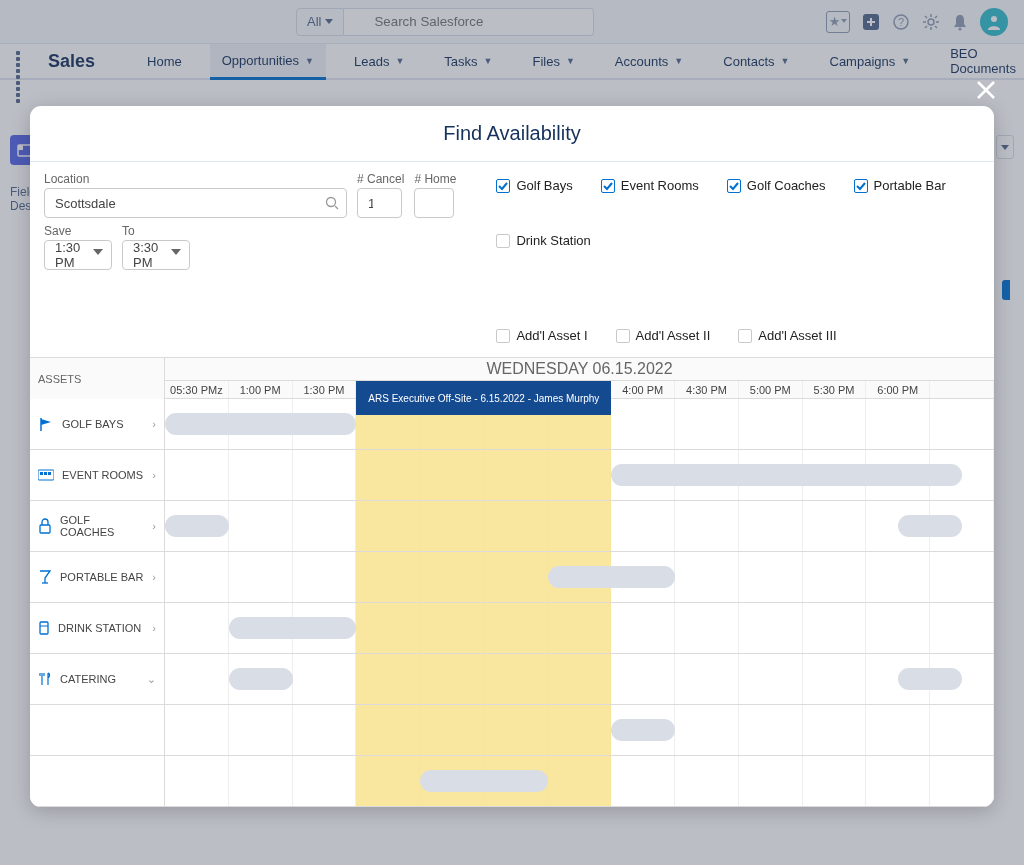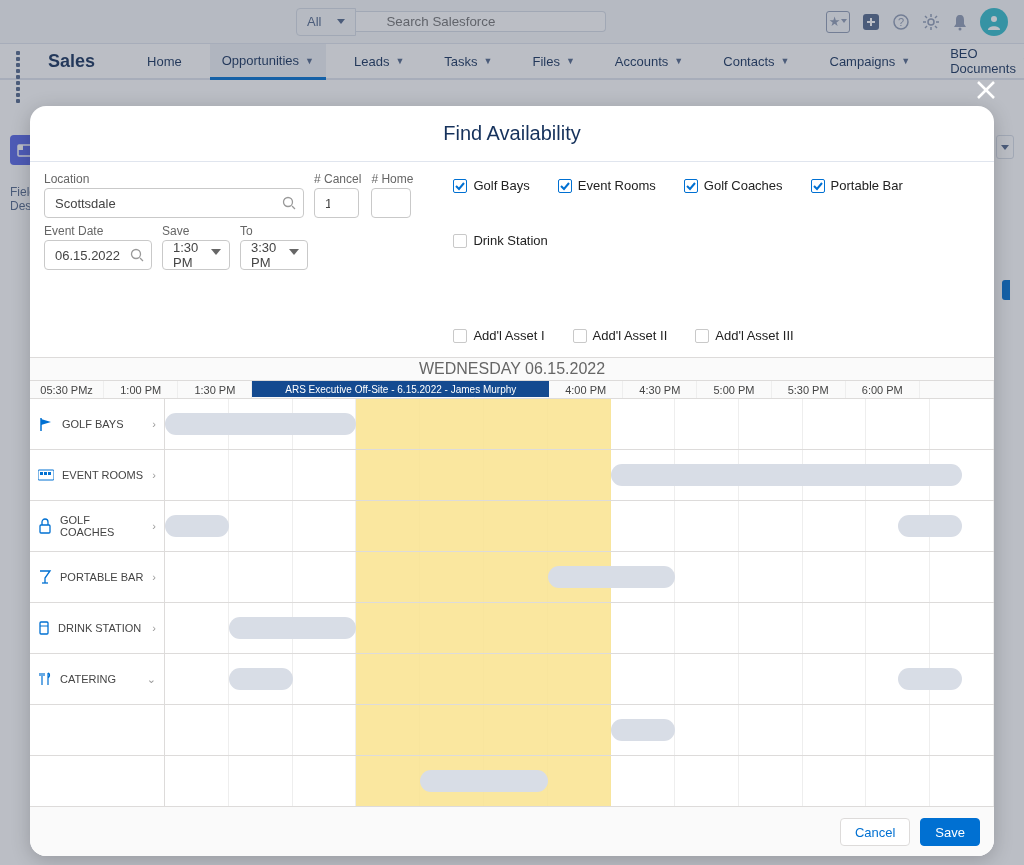--- a/index.html
+++ b/index.html
@@ -1,22 +1,22 @@
 <!DOCTYPE html>
 <html><head>
 <meta charset="utf-8">
 <style>
   * { box-sizing: border-box; margin: 0; padding: 0; }
   html, body { width: 1024px; height: 865px; font-family: "Salesforce Sans", Arial, sans-serif; font-size: 13px; color: #16325c; background: #fff; overflow: hidden; }
 
   
   .global-header { height: 44px; background: #f7f9fb; border-bottom: 1px solid #e0e5ee; display: flex; align-items: center; padding: 0 16px; position: relative; z-index: 1; }
   .gh-search { margin-left: 280px; display: flex; align-items: center; }
-  .gh-search .all { height: 28px; padding: 0 10px; border: 1px solid #d8dde6; border-radius: 4px 0 0 4px; background: #f7f9fb; display: flex; align-items: center; gap: 16px; color: #54698d; }
-  .gh-search input { height: 21px; width: 250px; border: 1px solid #d8dde6; border-left: none; border-radius: 0 4px 4px 0; padding: 0 10px 0 30px; background: #fff; color: #54698d; position: relative; }
+  .gh-search .all { height: 28px; padding: 0 10px; border: 1px solid #d8dde6; border-radius: 4px 0 0 4px; background: #f7f9fb; display: flex; align-items: center; gap: 4px; color: #54698d; }
+  .gh-search input { height: 28px; width: 250px; border: 1px solid #d8dde6; border-left: none; border-radius: 0 4px 4px 0; padding: 0 10px 0 30px; background: #fff; color: #54698d; position: relative; }
   .gh-search .search-wrap { position: relative; }
   .gh-search .search-wrap svg { position: absolute; left: 8px; top: 6px; }
   .gh-right { margin-left: auto; display: flex; align-items: center; gap: 12px; color: #919db5; }
   .gh-right .box { width: 24px; height: 22px; border: 1px solid #919db5; border-radius: 3px; display: flex; align-items: center; justify-content: center; }
   .gh-right .avatar { width: 28px; height: 28px; border-radius: 50%; background: #34becd; display: flex; align-items: center; justify-content: center; }
 
   .nav-bar { height: 36px; background: #fff; border-bottom: 2px solid #e0e5ee; display: flex; align-items: center; gap: 16px; padding: 0 16px; position: relative; z-index: 1; }
   .nav-waffle { width: 20px; height: 20px; margin-right: 12px; display:flex; flex-wrap: wrap; gap:2px; }
   .nav-waffle span { width:4px; height:4px; background:#54698d; border-radius:1px; }
   .nav-app { font-size: 18px; font-weight: 700; margin-right: 24px; }
@@ -27,31 +27,31 @@
   
   .bg-fragment { position:absolute; color:#54698d; font-size:12px; }
   .bg-left { left:10px; top:135px; width:30px; }
   .bg-left .icon { width:30px;height:30px;background:#5867e8;border-radius:4px; display:flex;align-items:center;justify-content:center; margin-bottom:20px; }
   .bg-right-drop { position:absolute; right:10px; top:135px; width:18px; height:24px; border:1px solid #d8dde6; border-radius:3px; background:#fff; display:flex; align-items:center; justify-content:center; }
 
   
   .overlay { position:absolute; inset:0; background:rgba(60,70,90,0.35); z-index:10; }
   .close-x { position:absolute; top:80px; right:28px; z-index:30; cursor:pointer; }
 
-  .modal { position:absolute; left:30px; top:106px; right:30px; background:#fff; border-radius:16px; z-index:20; box-shadow:0 4px 20px rgba(0,0,0,0.2); display:flex; flex-direction:column; overflow:hidden; }
+  .modal { position:absolute; left:30px; top:106px; right:30px; background:#fff; border-radius:11px; z-index:20; box-shadow:0 4px 20px rgba(0,0,0,0.2); display:flex; flex-direction:column; overflow:hidden; }
 
   .modal-title { text-align:center; font-size:20px; color:#16325c; padding:16px; border-bottom:1px solid #e0e5ee; }
 
   .modal-filters { display:flex; padding:10px 22px 14px 14px; gap:40px; }
   .filters-left { }
   .field-label { font-size:12px; color:#666; margin-bottom:2px; }
   .row-fields { display:flex; gap:10px; margin-top:6px; }
   .field .input-wrap { position:relative; }
   .field input, .field .select { height:30px; border:1px solid #c9c9c9; border-radius:4px; padding:0 28px 0 10px; font-size:13px; color:#444; background:#fff; }
-  .loc input { width:260px; }
+  .loc input { width:303px; }
   .guests input { width:45px; }
   .bays input { width:35px; }
   .date input { width:108px; }
   .from .select, .to .select { width:68px; display:inline-flex; align-items:center; position:relative; }
   .field svg.trail { position:absolute; right:8px; top:8px; pointer-events:none; }
 
   .filters-right { flex:1; padding-top:6px; }
   .check-row { display:flex; flex-wrap:wrap; gap:40px 28px; }
   .chk { display:flex; align-items:center; gap:6px; font-size:13px; color:#222; }
   .chk .box { width:14px; height:14px; border:1px solid #c9c9c9; border-radius:2px; display:flex; align-items:center; justify-content:center; }
@@ -66,21 +66,21 @@
   .time-col { flex:1; display:flex; align-items:center; justify-content:center; border-right:1px solid #eee; background:#fafafa; position:relative; }
 
   .grid-body { position:relative; }
   .grid-row { display:flex; height:51px; border-bottom:1px solid #dddbda; position:relative; }
   .row-label { width:135px; display:flex; align-items:center; gap:8px; padding:0 8px; font-size:11px; color:#444; background:#fff; border-right:1px solid #dddbda; z-index:2; position:relative; }
   .row-label .chev { margin-left:auto; color:#999; font-size:11px; }
   .row-cells { flex:1; display:flex; position:relative; }
   .row-cell { flex:1; border-right:1px solid #eee; }
 
   .event-chip { position:absolute; height:22px; background:#d8dde6; border-radius:11px; top:14px; z-index:3; }
-  .head-chip { position:absolute; height:16px; background:#144a90; color:#fff; font-size:10px; top:0; border-radius:0; z-index:5; display:flex; align-items:center; justify-content:center; padding:0 6px; white-space:nowrap; overflow:hidden; }
+  .head-chip { position:absolute; height:34px; background:#144a90; color:#fff; font-size:10px; top:0; border-radius:0; z-index:5; display:flex; align-items:center; justify-content:center; padding:0 6px; white-space:nowrap; overflow:hidden; }
   .highlight-range { position:absolute; top:0; bottom:0; background:#f9e38e; opacity:0.85; z-index:1; }
 
   .modal-footer { padding:10px 14px; display:flex; justify-content:flex-end; gap:10px; border-top:1px solid #fafafa; background:#fafafa; }
   .btn { height:28px; padding:0 14px; border-radius:4px; font-size:13px; border:1px solid #dddbda; background:#fff; color:#0070d2; cursor:pointer; display:inline-flex; align-items:center; }
   .btn.primary { background:#0070d2; border-color:#0070d2; color:#fff; }
 
   svg { display:block; }
 </style>
 </head>
 <body>
@@ -212,30 +212,20 @@
         <div class="field guests">
           <div class="field-label"># Cancel</div>
           <input value="10" style="">
         </div>
         <div class="field bays">
           <div class="field-label"># Home</div>
           <input value="2" style="">
         </div>
       </div>
       <div class="row-fields">
-        <div class="field date">
-          <div class="field-label">Event Date</div>
-          <div class="input-wrap">
-            <input value="06.15.2022" style="">
-            <svg class="trail" width="14" height="14">
-                <circle cx="6" cy="6" r="4.5" stroke="#999" stroke-width="1.3" fill="none"></circle>
-                <line x1="10" y1="10" x2="13" y2="13" stroke="#999" stroke-width="1.3"></line>
-              </svg>
-          </div>
-        </div>
         <div class="field from">
           <div class="field-label">Save</div>
           <div class="select">
             <span>1:30 PM</span>
             <svg class="trail" width="10" height="6">
                 <path d="M0 0 L10 0 L5 6 Z" fill="#666"></path>
               </svg>
           </div>
         </div>
         <div class="field to">
@@ -300,20 +290,21 @@
           <div class="chk">
             <span class="box"></span>
             <span>Add'l Asset III</span>
           </div>
         </div>
     </div>
   </div>
 
   <div class="grid-wrap">
     <div style="display:flex;">
+      <div class="assets-head">ASSETS</div>
       <div style="flex:1;">
         <div class="date-head" style="margin-left:0;">WEDNESDAY 06.15.2022</div>
         <div class="grid-head" id="time-head" style="height: 18px; position: relative;">
             <div class="time-col">05:30 PMz</div>
             <div class="time-col">1:00 PM</div>
             <div class="time-col">1:30 PM</div>
             <div class="time-col"></div>
             <div class="time-col"></div>
             <div class="time-col"></div>
             <div class="time-col"></div>
@@ -546,17 +537,13 @@
             <div class="row-cell"></div>
             <div class="row-cell"></div>
             <div class="row-cell"></div>
             <div class="highlight-range" style="left: 23.0769%; width: 30.7692%;"></div>
             <div class="event-chip" style="left: 30.7692%; width: 15.3846%;"></div>
           </div>
         </div>
       </div>
   </div>
 
-  <div class="modal-footer">
-    <button class="btn">Cancel</button>
-    <button class="btn primary">Save</button>
-  </div>
 </div>
 
 </body></html>

